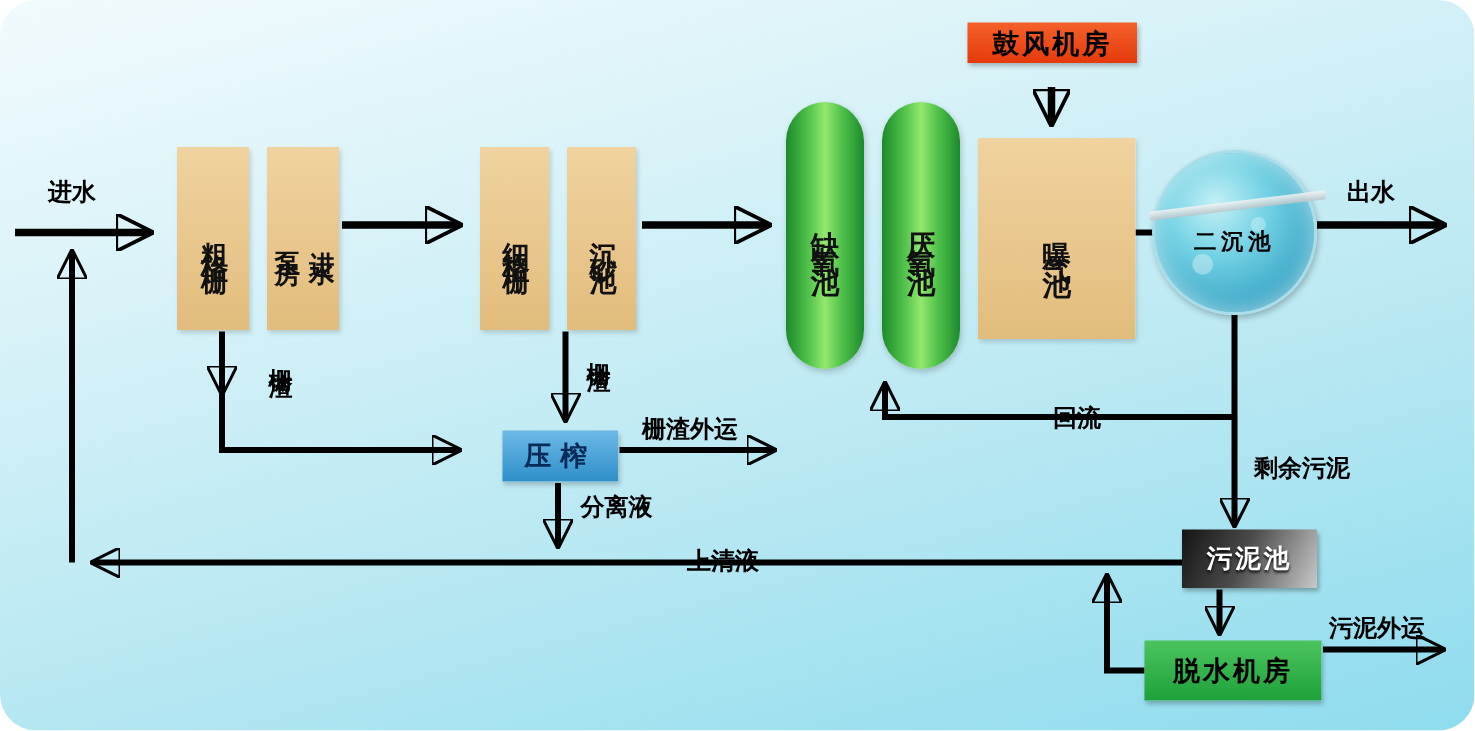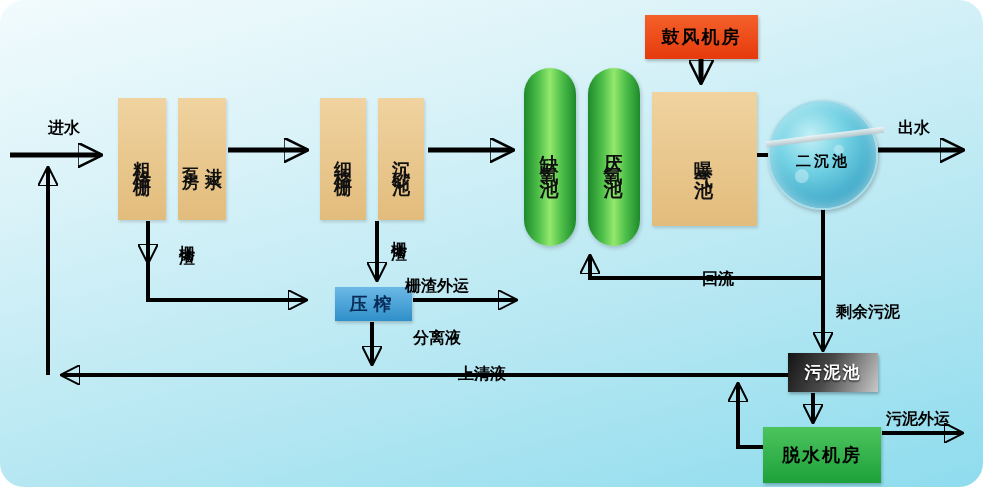--- a/index.html
+++ b/index.html
@@ -88,47 +88,47 @@
   </div>
 
   <div class="node capsule" style="left:588px;top:68px;width:52px;height:178px;">
     <span class="vtext" style="font-size:19px;letter-spacing:12px;">厌氧池</span>
   </div>
 
   <div class="node tan" style="left:652px;top:92px;width:105px;height:134px;">
     <span class="vtext" style="font-size:19px;letter-spacing:9px;">曝气池</span>
   </div>
 
-  <div class="node blower" style="left:645px;top:15px;width:113px;height:44px;">
+  <div class="node blower" style="left:645px;top:15px;width:113px;height:27px;">
     <span class="node-label-h" style="font-size:18px;letter-spacing:2px;">鼓风机房</span>
   </div>
 
   <div class="node clarifier" style="left:768px;top:100px;width:110px;height:110px;">
     <div class="bridge"></div>
     <span class="node-label-h" style="font-size:15px;letter-spacing:3px;position:relative;top:6px;">二沉池</span>
   </div>
 
   <div class="node sludge" style="left:788px;top:353px;width:90px;height:39px;">
     <span class="node-label-h" style="font-size:17px;letter-spacing:2px;color:#fff;text-shadow:0 1px 2px #000;">污泥池</span>
   </div>
 
   <div class="node press" style="left:335px;top:287px;width:77px;height:34px;">
     <span class="node-label-h" style="font-size:18px;letter-spacing:6px;color:#072a57;">压榨</span>
   </div>
 
-  <div class="node dewater" style="left:763px;top:427px;width:118px;height:56px;">
+  <div class="node dewater" style="left:763px;top:427px;width:118px;height:40px;">
     <span class="node-label-h" style="font-size:18px;letter-spacing:2px;">脱水机房</span>
   </div>
 
-  <div class="flow-label" style="left:32px;top:118px;margin-left:16px;">进水</div>
+  <div class="flow-label" style="left:32px;top:118px;">进水</div>
   <div class="flow-label" style="left:898px;top:118px;">出水</div>
 
   <div class="flow-label vtext" style="left:176px;top:232px;font-size:16px;letter-spacing:4px;">栅渣</div>
   <div class="flow-label vtext" style="left:388px;top:228px;font-size:16px;letter-spacing:4px;">栅渣</div>
 
-  <div class="flow-label" style="left:405px;top:276px;">栅渣外运</div>
-  <div class="flow-label" style="left:413px;top:328px;">分离液</div>
+  <div class="flow-label" style="left:428px;top:276px;">栅渣外运</div>
+  <div class="flow-label" style="left:387px;top:328px;">分离液</div>
   <div class="flow-label" style="left:458px;top:364px;">上清液</div>
   <div class="flow-label" style="left:702px;top:269px;">回流</div>
   <div class="flow-label" style="left:836px;top:302px;text-align:right;">剩余污泥</div>
   <div class="flow-label" style="left:886px;top:409px;">污泥外运</div>
 
 </div>
 
 </body></html>

